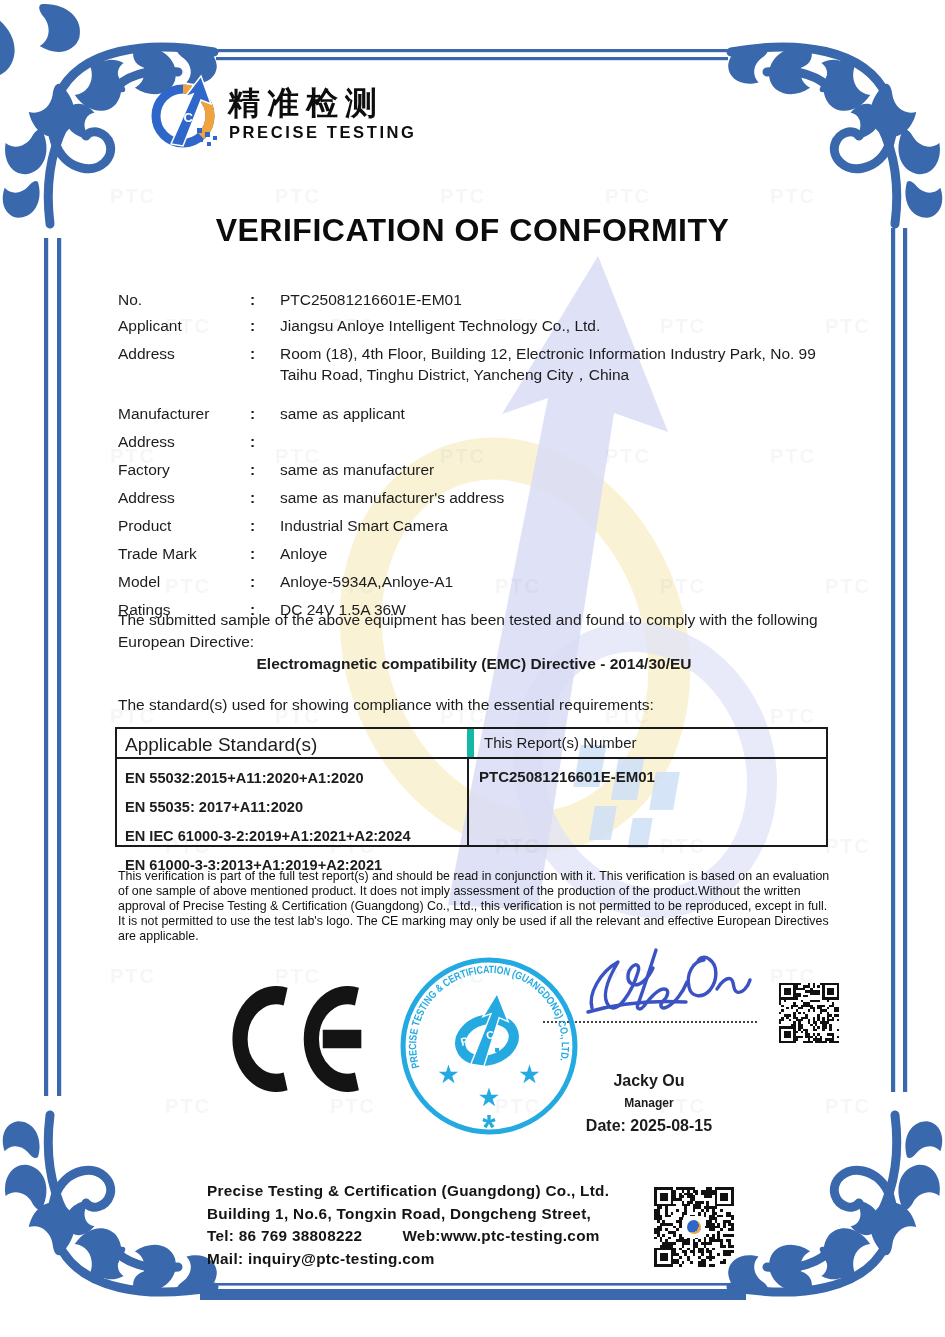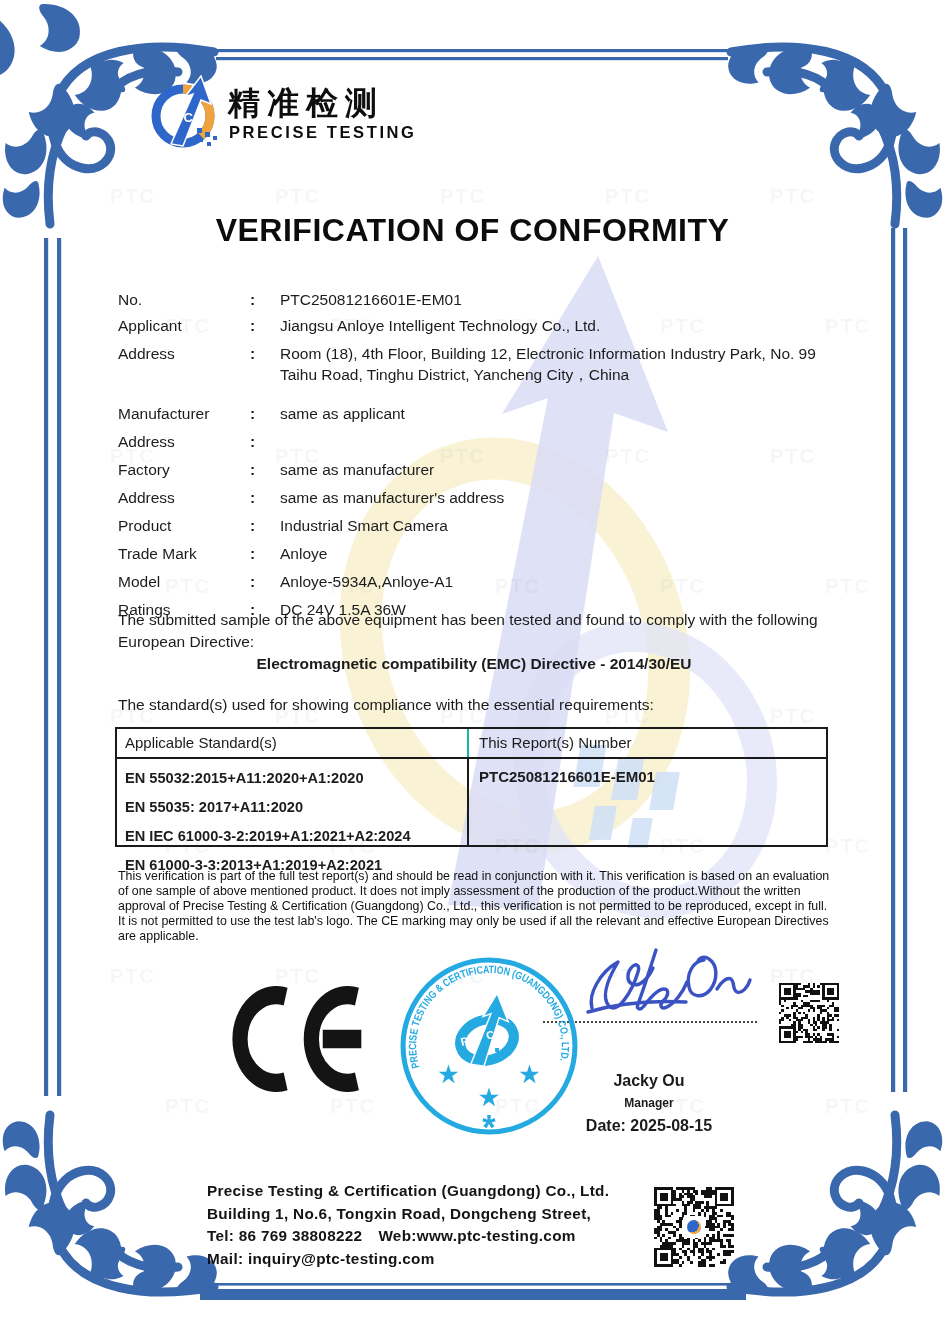--- a/index.html
+++ b/index.html
@@ -29,21 +29,21 @@
   .flabel{width:132px;font-weight:normal;flex:none}
   .fcolon{width:30px;font-weight:bold;flex:none}
   .fvalue{flex:1}
   
   #statement{left:118px;top:609px;width:720px;font-size:15.5px;line-height:21.5px;z-index:4}
   #directive{left:118px;top:655px;width:712px;text-align:center;font-size:15.5px;font-weight:bold;z-index:4}
   #standards-intro{left:118px;top:696px;width:720px;font-size:15.5px;z-index:4}
   
   #stdtable{left:115px;top:727px;width:709px;border:2px solid #1a1a1a;z-index:4;background:transparent}
   .t-hdr{display:flex;height:28px;border-bottom:2px solid #1a1a1a}
-  .t-h1{width:342px;border-right:2px solid #14b8a6;padding:5px 0 11px 8px;font-size:15px}
+  .t-h1{width:342px;border-right:7px solid #14b8a6;padding:5px 0 11px 8px;font-size:19px}
   .t-h2{flex:1;padding:5px 0 0 10px;font-size:15px}
   .t-body{display:flex;height:86px}
   .t-c1{width:342px;border-right:2px solid #1a1a1a;padding:4px 0 0 8px}
   .t-c1 .std{height:29px;display:flex;align-items:center;font-weight:bold;font-size:14.6px}
   .t-c2{flex:1;padding:9px 0 0 10px;font-weight:bold;font-size:15px}
   
   #disclaimer{left:118px;top:869px;width:718px;font-size:12.4px;line-height:14.9px;color:#111;z-index:4}
   
   #ce-mark{left:214px;top:986px;z-index:4}
   #stamp{left:398px;top:953px;width:182px;height:186px;z-index:6;opacity:.95}
@@ -51,21 +51,21 @@
   #sig-dots{left:543px;top:1021px;width:214px;border-top:2.6px dotted #444;z-index:4}
   #sig-block{left:556px;top:1070px;width:186px;text-align:center;z-index:5}
   #sig-name{font-size:16px;font-weight:bold;line-height:22px}
   #sig-role{font-size:12px;font-weight:bold;line-height:22px}
   #sig-date{font-size:16px;font-weight:bold;line-height:23px;white-space:nowrap}
   #qr-sig{left:779px;top:983px;width:60px;height:60px;z-index:4}
   
   #footer-text{left:207px;top:1180px;width:460px;font-size:15.3px;font-weight:bold;
                color:#141414;line-height:22.6px;letter-spacing:.3px;z-index:4}
   .f-telweb{display:flex}
-  .f-telweb .web{margin-left:16px}
+  .f-telweb .web{margin-left:40px}
   #qr-footer{left:654px;top:1187px;width:80px;height:80px;z-index:4}
   #qr-footer-logo{left:683px;top:1216px;width:22px;height:22px;background:#fff;border-radius:3px;
                   display:flex;align-items:center;justify-content:center;z-index:5}
   #qr-footer-logo span{display:block;width:14px;height:14px;border-radius:50%;
                        background:radial-gradient(circle at 35% 40%,#2e67c9 0 55%,#f0a23c 55% 75%,#2e67c9 75%)}
   svg text{font-family:"Liberation Sans",sans-serif}
 </style>
 </head>
 <body>
 

